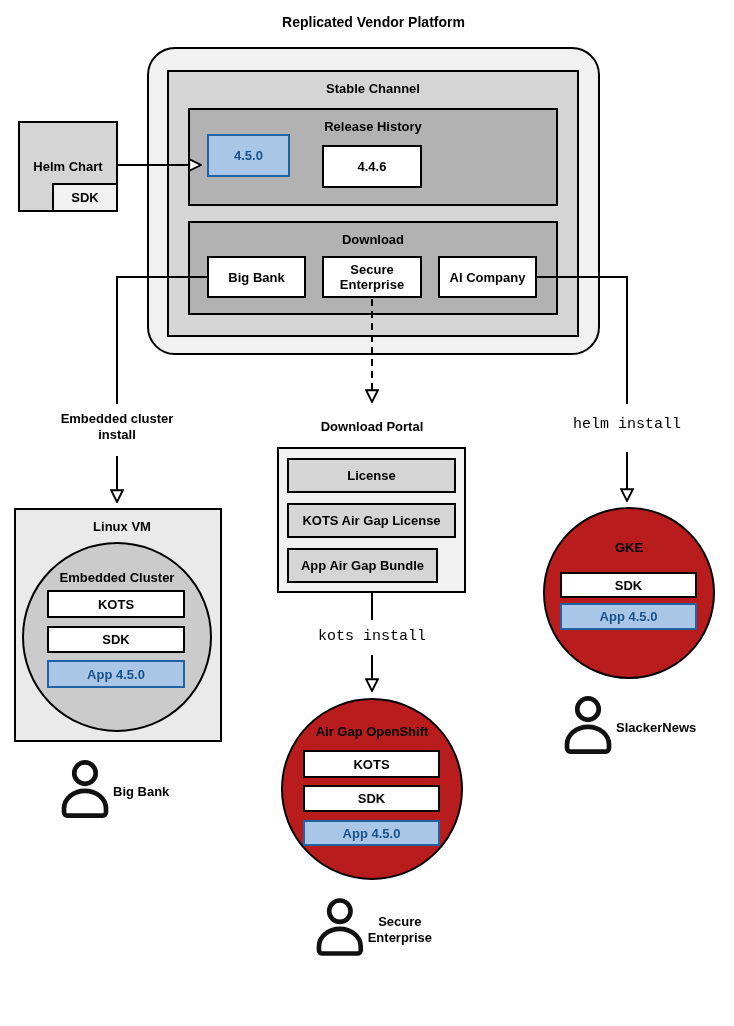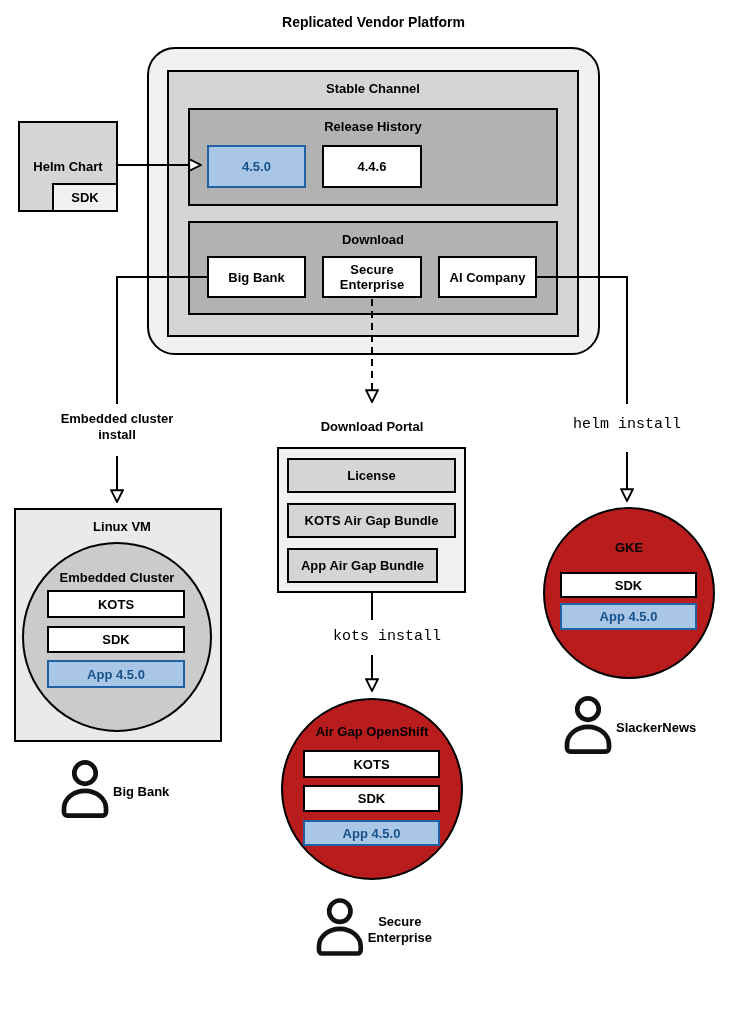--- a/index.html
+++ b/index.html
@@ -54,21 +54,21 @@
 
   <div class="diagram-title" style="left:147px;top:14px;width:453px;">Replicated Vendor Platform</div>
 
   <div class="box container-box fill-lightest" style="left:147px;top:47px;width:453px;height:308px;border-radius:28px;">
 
     <div class="box container-box fill-mid" style="left:18px;top:21px;width:412px;height:267px;">
       <div class="section-label" style="top:9px;">Stable Channel</div>
 
       <div class="box container-box fill-dark" style="left:19px;top:36px;width:370px;height:98px;">
         <div class="section-label" style="top:9px;">Release History</div>
-        <div class="box fill-blue" style="left:17px;top:35px;width:99px;height:43px;">4.5.0</div>
+        <div class="box fill-blue" style="left:17px;top:24px;width:83px;height:43px;">4.5.0</div>
         <div class="box fill-white" style="left:132px;top:35px;width:100px;height:43px;">4.4.6</div>
       </div>
 
       <div class="box container-box fill-dark" style="left:19px;top:149px;width:370px;height:94px;">
         <div class="section-label" style="top:9px;">Download</div>
         <div class="box fill-white" style="left:17px;top:33px;width:99px;height:42px;">Big Bank</div>
         <div class="box fill-white pre" style="left:132px;top:33px;width:100px;height:42px;">Secure
 Enterprise</div>
         <div class="box fill-white" style="left:248px;top:33px;width:99px;height:42px;">AI Company</div>
       </div>
@@ -77,35 +77,35 @@
 
   <div class="box fill-mid" style="left:18px;top:121px;width:100px;height:91px;">
     <span>Helm Chart</span>
     <div class="box fill-lightest" style="right:-2px;bottom:-2px;width:66px;height:29px;">SDK</div>
   </div>
 
   <div class="free-label pre" style="left:27px;top:411px;width:180px;">Embedded cluster
 install</div>
   <div class="free-label" style="left:292px;top:419px;width:160px;">Download Portal</div>
   <div class="free-label mono-label" style="left:540px;top:417px;width:174px;">helm install</div>
-  <div class="free-label mono-label" style="left:300px;top:629px;width:174px;">kots install</div>
+  <div class="free-label mono-label" style="left:285px;top:629px;width:174px;">kots install</div>
 
   <div class="box container-box fill-vm" style="left:14px;top:508px;width:208px;height:234px;">
     <div class="section-label" style="top:9px;padding-left:8px;">Linux VM</div>
     <div class="box container-box circle fill-circle-dark" style="left:6px;top:32px;width:190px;height:190px;">
       <div class="section-label" style="top:26px;">Embedded Cluster</div>
       <div class="box fill-white" style="left:23px;top:46px;width:138px;height:28px;">KOTS</div>
       <div class="box fill-white" style="left:23px;top:82px;width:138px;height:27px;">SDK</div>
       <div class="box fill-blue" style="left:23px;top:116px;width:138px;height:28px;">App 4.5.0</div>
     </div>
   </div>
 
   <div class="box container-box fill-lightest" style="left:277px;top:447px;width:189px;height:146px;">
     <div class="box fill-mid" style="left:8px;top:9px;width:169px;height:35px;">License</div>
-    <div class="box fill-mid" style="left:8px;top:54px;width:169px;height:35px;">KOTS Air Gap Bundle</div>
+    <div class="box fill-mid" style="left:8px;top:54px;width:169px;height:35px;">KOTS Air Gap License</div>
     <div class="box fill-mid" style="left:8px;top:99px;width:151px;height:35px;">App Air Gap Bundle</div>
   </div>
 
   <div class="box container-box circle fill-circle-light" style="left:281px;top:698px;width:182px;height:182px;">
     <div class="section-label" style="top:24px;">Air Gap OpenShift</div>
     <div class="box fill-white" style="left:20px;top:50px;width:137px;height:28px;">KOTS</div>
     <div class="box fill-white" style="left:20px;top:85px;width:137px;height:27px;">SDK</div>
     <div class="box fill-blue" style="left:20px;top:120px;width:137px;height:26px;">App 4.5.0</div>
   </div>
 

